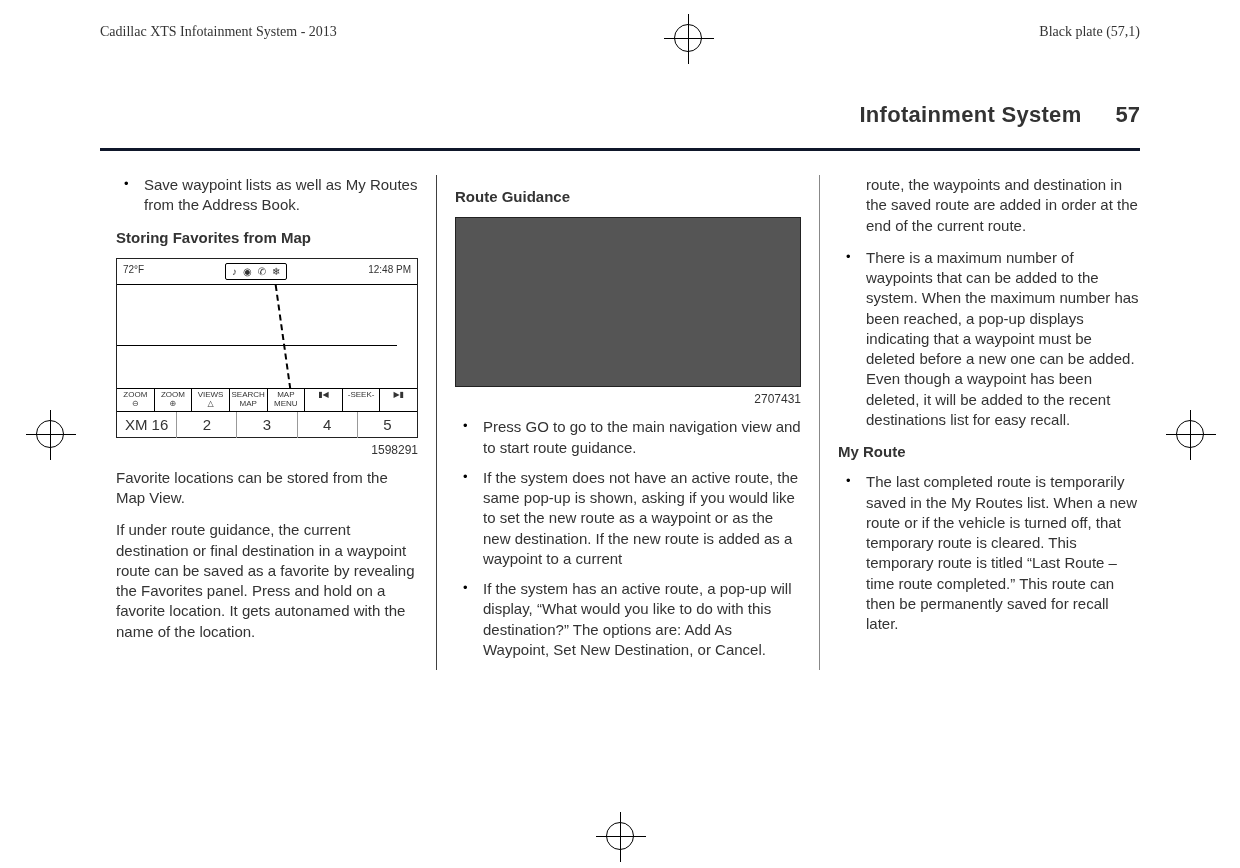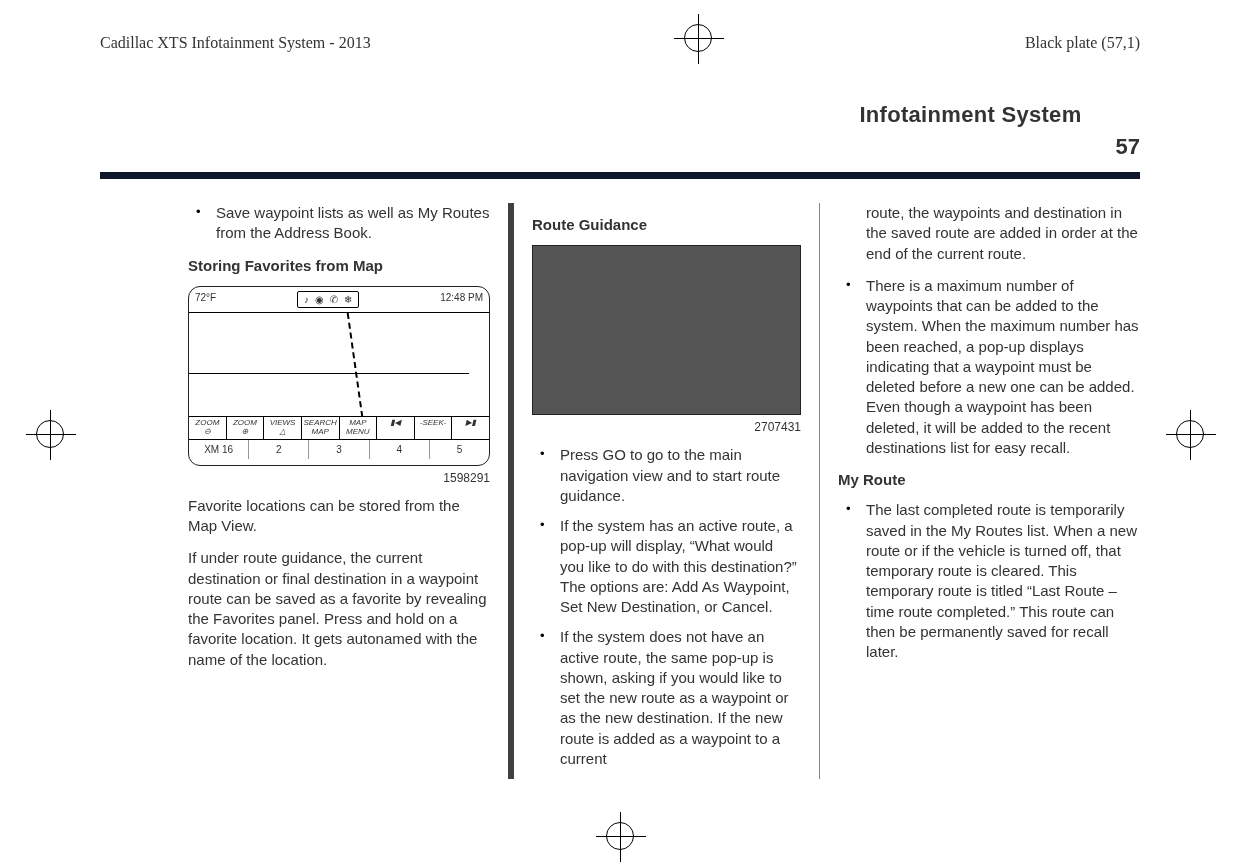--- a/index.html
+++ b/index.html
@@ -1,53 +1,53 @@
 <!DOCTYPE html>
 <html><head>
 <meta charset="utf-8">
 <style>
   * { box-sizing: border-box; margin: 0; padding: 0; }
   body { width: 1240px; height: 868px; font-family: Arial, Helvetica, sans-serif; color: #333; background: #fff; position: relative; }
-  .top-row { display: flex; justify-content: space-between; align-items: flex-end; padding: 24px 100px 0 100px; font-size: 16px; }
+  .top-row { display: flex; justify-content: space-between; align-items: flex-start; padding: 24px 100px 0 100px; font-size: 14px; }
   .top-left { font-family: 'Times New Roman', serif; }
   .top-right { font-family: Liberation Serif, serif; }
   .crop-top { display: flex; align-items: center; }
   .crop-circle { width: 28px; height: 28px; border: 1px solid #000; border-radius: 50%; position: relative; background: #fff; }
   .crop-circle::before, .crop-circle::after { content: ""; position: absolute; background: #000; }
   .crop-circle::before { width: 1px; height: 50px; left: 50%; top: -11px; }
   .crop-circle::after { width: 50px; height: 1px; top: 50%; left: -11px; }
   .page-frame { margin: 50px 100px 0 100px; }
-  .page-header { display: flex; justify-content: flex-end; align-items: flex-start; border-bottom: 7px solid #0f172a; padding-bottom: 12px; margin-bottom: 24px; }
+  .page-header { display: flex; justify-content: flex-end; align-items: flex-end; border-bottom: 3px solid #0f172a; padding-bottom: 20px; margin-bottom: 24px; }
   .section-title { font-weight: bold; font-size: 22px; letter-spacing: 0.3px; }
-  .page-num { font-weight: bold; font-size: 22px; margin-left: 34px; margin-top: 32px; }
+  .page-num { font-weight: bold; font-size: 22px; margin-left: 34px; }
   .cols { display: flex; justify-content: flex-end; }
   .col { width: 320px; font-size: 15px; line-height: 1.35; }
-  .col.mid { border-left: 6px solid #404040; border-right: 1px solid #888; padding: 0 18px; width: 312px; }
+  .col.mid { border-left: 1px solid #404040; border-right: 1px solid #888; padding: 0 18px; width: 384px; }
   .col.left { padding-right: 18px; }
   .col.right { padding-left: 18px; }
   ul.bullets { list-style: none; }
   ul.bullets > li { position: relative; padding-left: 28px; margin-bottom: 10px; }
   ul.bullets > li::before { content: "•"; position: absolute; left: 8px; top: 0; font-size: 13px; color: #000; }
   .h2 { font-weight: bold; margin: 12px 0 10px 0; font-size: 15px; }
   .figure { border: 1px solid #222; width: 100%; margin: 8px 0 4px 0; position: relative; background: #fff; }
-  .figure.map { height: 180px; border-radius: 12px; }
+  .figure.map { height: 180px; }
   .figure.route { height: 170px; background: #555; border: 1px solid #222; }
   .fig-caption { font-size: 12px; text-align: right; margin-bottom: 10px; }
   .para { margin-bottom: 12px; }
   
   .map-top { display:flex; justify-content:space-between; padding:4px 6px; font-size:10px; border-bottom:1px solid #000; }
   .map-icons { display:flex; gap:6px; border:1px solid #000; padding:1px 6px; border-radius:2px; }
   .map-body { height: 104px; position: relative; border-bottom:1px solid #000; }
   .road { position:absolute; border-left: 2px dashed #000; height:104px; left:55%; top:0; transform: skewX(8deg); }
   .road2 { position:absolute; border-top: 1px solid #000; width: 280px; top:60px; left:0; }
   .map-btns { display:flex; }
-  .map-btn { flex:1; text-align:center; font-size:8px; padding:2px 1px; border-right:1px solid #000; line-height:1.1;font-style:italic; }
+  .map-btn { flex:1; text-align:center; font-size:8px; padding:2px 1px; border-right:1px solid #000; line-height:1.1; }
   .map-btn:last-child { border-right:none; }
   .map-bottom { display:flex; border-top:1px solid #000; }
-  .map-bot-cell { flex:1; text-align:center; font-size:10px; padding:3px 2px; border-right:1px solid #999; }
+  .map-bot-cell { flex:1; text-align:center; font-size:15px; padding:3px 2px; border-right:1px solid #999; }
   .map-bot-cell:last-child { border-right:none; }
   
   .crop-side { position:absolute; top:50%; transform:translateY(-50%); display:flex; align-items:center; }
   .crop-side.left { left: 36px; }
   .crop-side.right { right: 36px; }
   .crop-bottom { position:absolute; left:50%; bottom:18px; transform:translateX(-50%); }
 </style>
 </head>
 <body>
 
@@ -127,22 +127,22 @@
       <div class="para">Favorite locations can be stored from the Map View.</div>
       <div class="para">If under route guidance, the current destination or final destination in a waypoint route can be saved as a favorite by revealing the Favorites panel. Press and hold on a favorite location. It gets autonamed with the name of the location.</div>
     </div>
 
     <div class="col mid">
       <div class="h2">Route Guidance</div>
       <div class="figure route"></div>
       <div class="fig-caption">2707431</div>
       <ul class="bullets">
         <li>Press GO to go to the main navigation view and to start route guidance.</li>
+        <li>If the system does not have an active route, the same pop-up is shown, asking if you would like to set the new route as a waypoint or as the new destination. If the new route is added as a waypoint to a current</li>
         <li>If the system has an active route, a pop-up will display, “What would you like to do with this destination?” The options are: Add As Waypoint, Set New Destination, or Cancel.</li>
-        <li>If the system does not have an active route, the same pop-up is shown, asking if you would like to set the new route as a waypoint or as the new destination. If the new route is added as a waypoint to a current</li>
       </ul>
     </div>
 
     <div class="col right">
       <div class="para" style="padding-left:28px;">route, the waypoints and destination in the saved route are added in order at the end of the current route.</div>
       <ul class="bullets">
         <li>There is a maximum number of waypoints that can be added to the system. When the maximum number has been reached, a pop-up displays indicating that a waypoint must be deleted before a new one can be added. Even though a waypoint has been deleted, it will be added to the recent destinations list for easy recall.</li>
       </ul>
       <div class="h2">My Route</div>
       <ul class="bullets">

